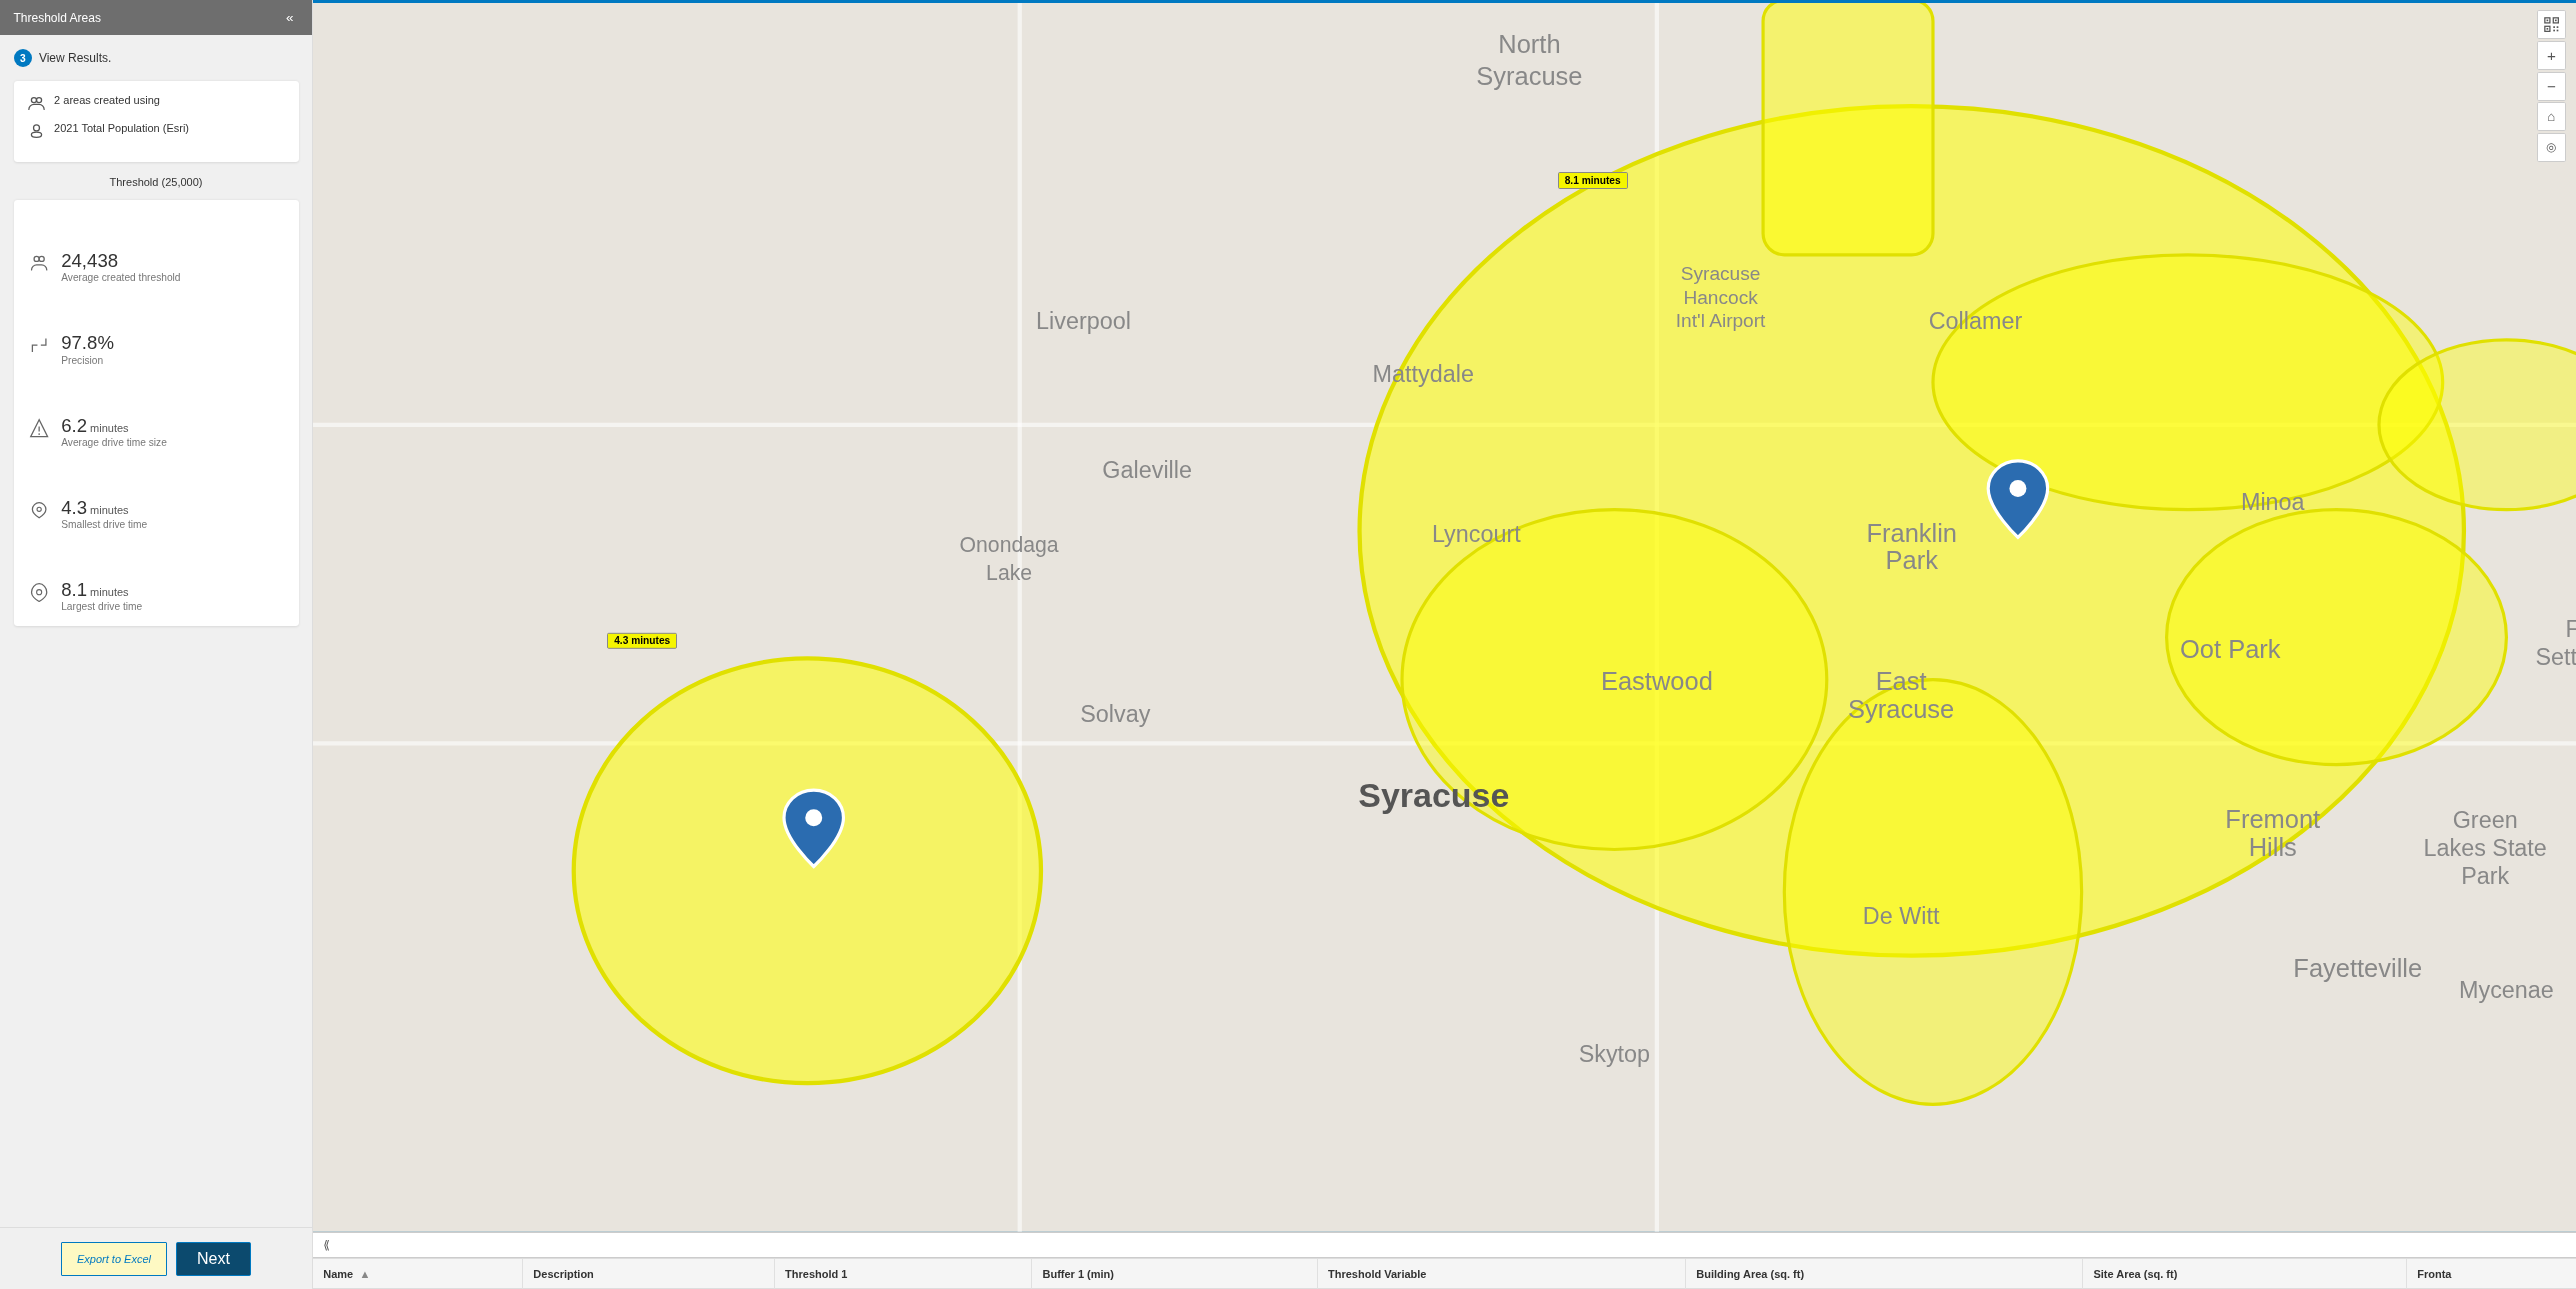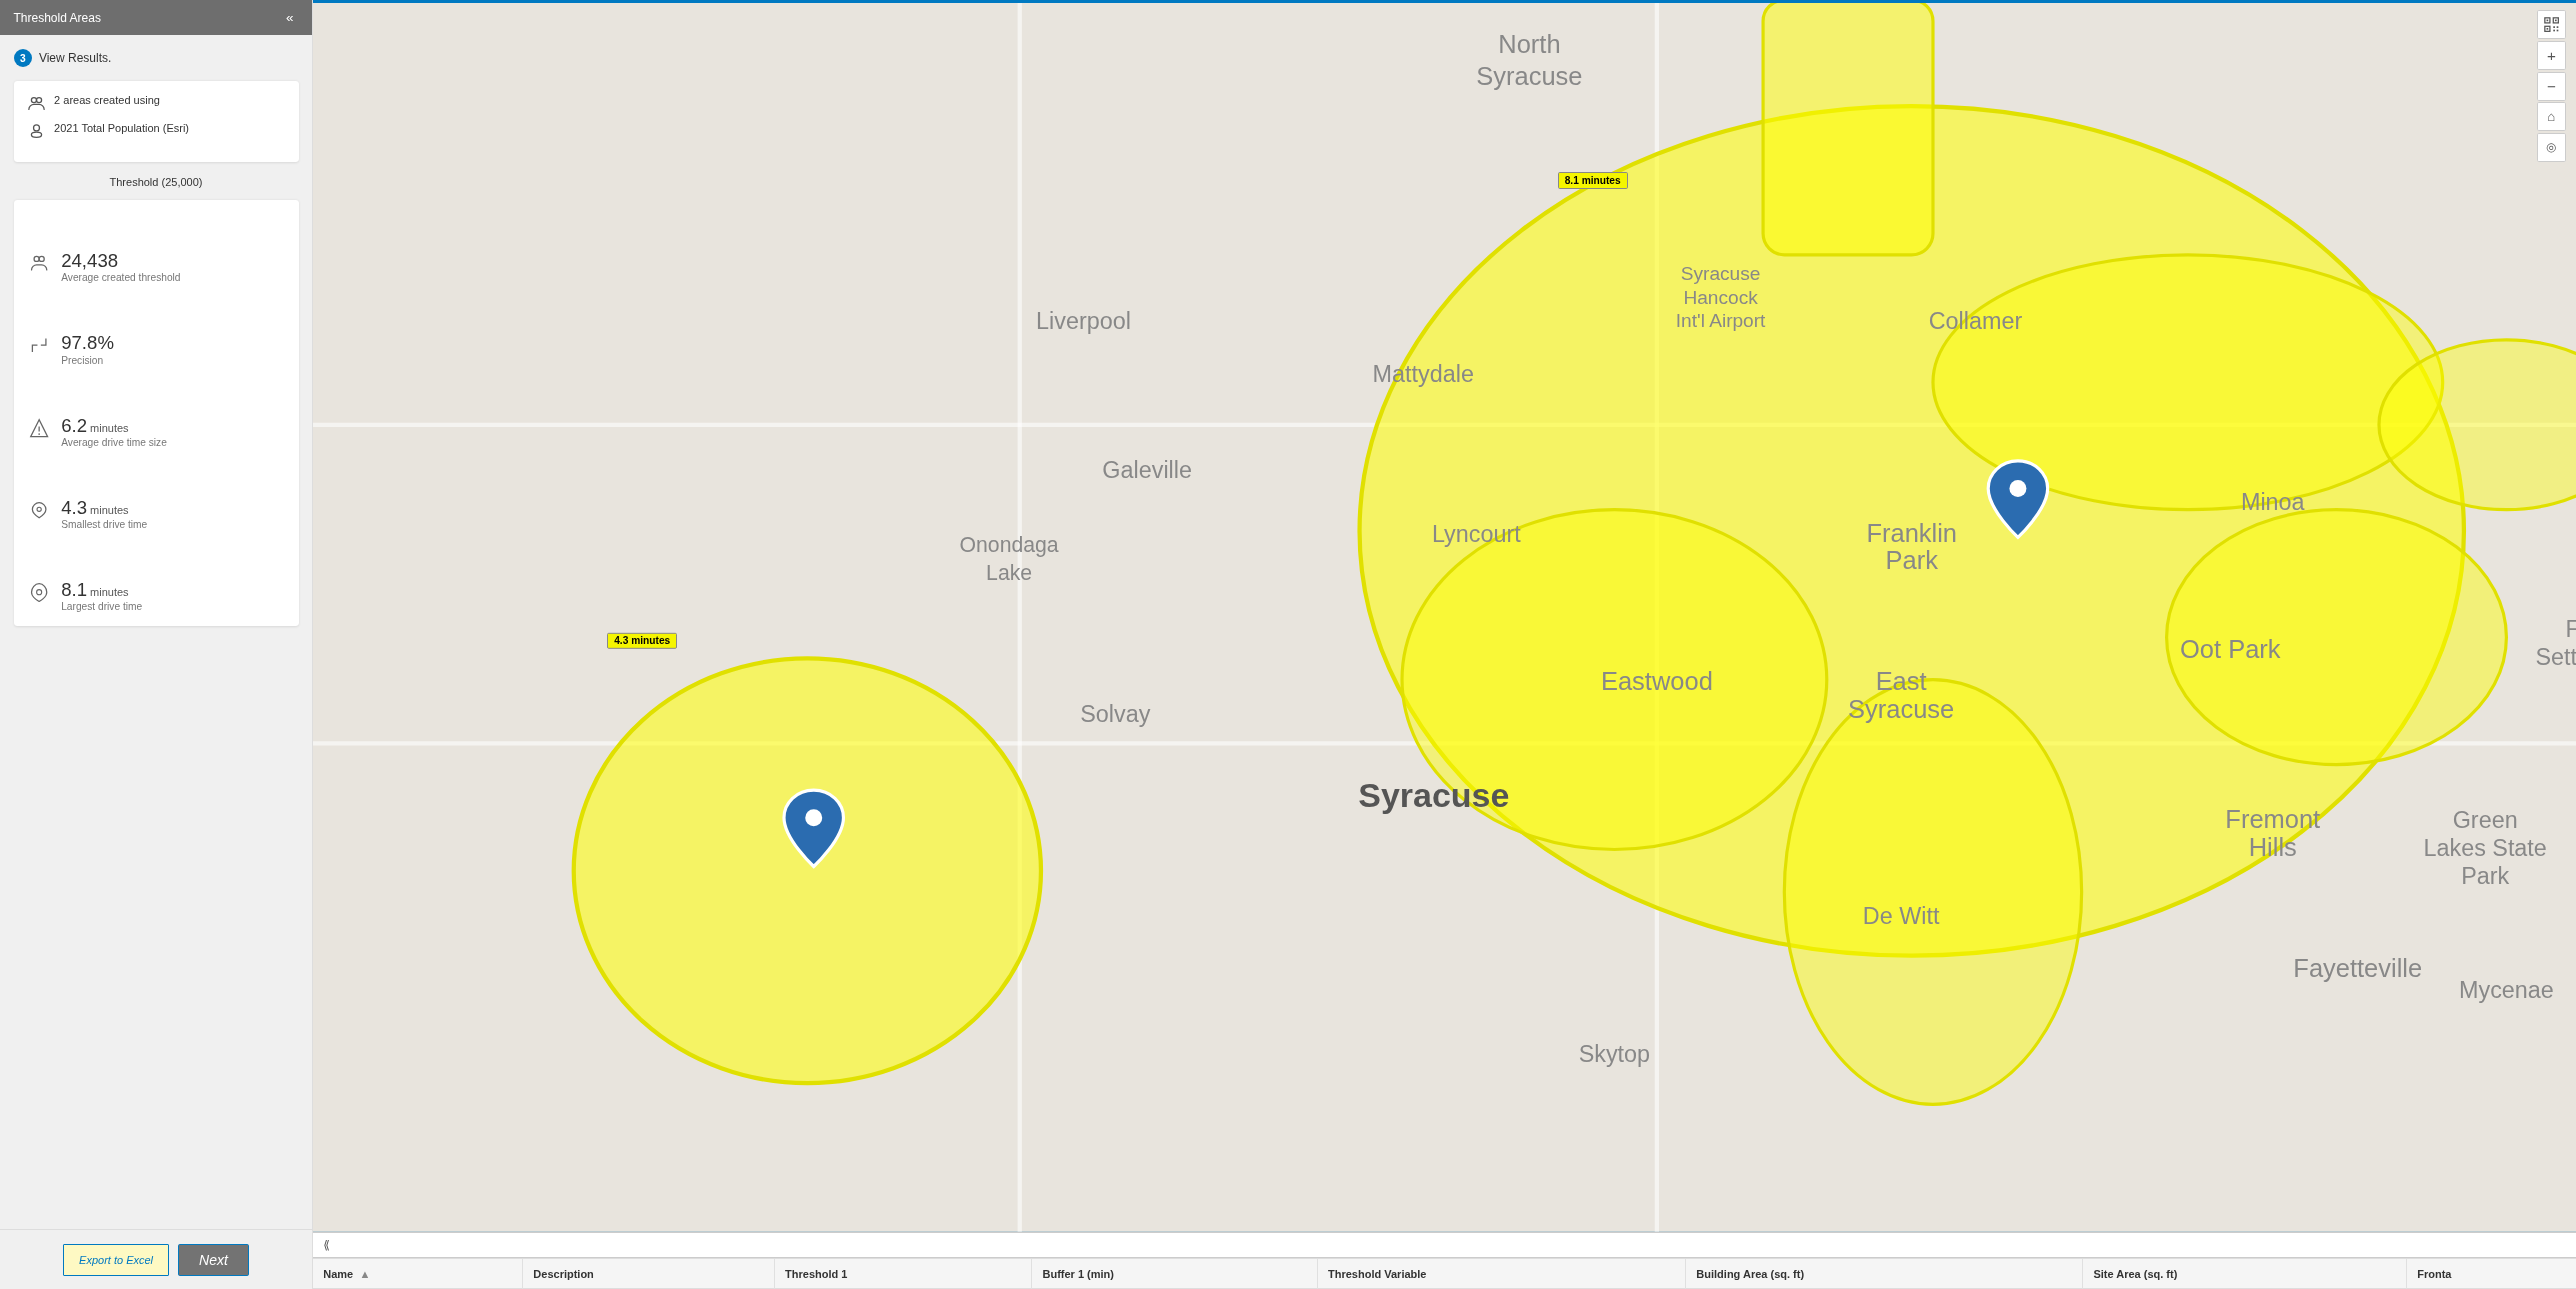--- a/index.html
+++ b/index.html
@@ -166,28 +166,27 @@
       border: 0.8px solid #0079c1;
       color: #0079c1;
       padding: 6.8px 15.2px;
       border-radius: 1px;
       cursor: pointer;
       font-size: 11px;
       font-style: italic;
     }
 
     .btn-next {
-      background: #737373;
+      background: #0c4a6e;
       border: 0.8px solid #0079c1;
       color: white;
       padding: 6.8px 20.3px;
       border-radius: 1.7px;
       cursor: pointer;
-      font-size: 14px;
-      font-style: italic;
+      font-size: 16px;
     }
 
     
     .main-area {
       flex: 1;
       display: flex;
       flex-direction: column;
       position: relative;
       overflow: hidden;
     }

